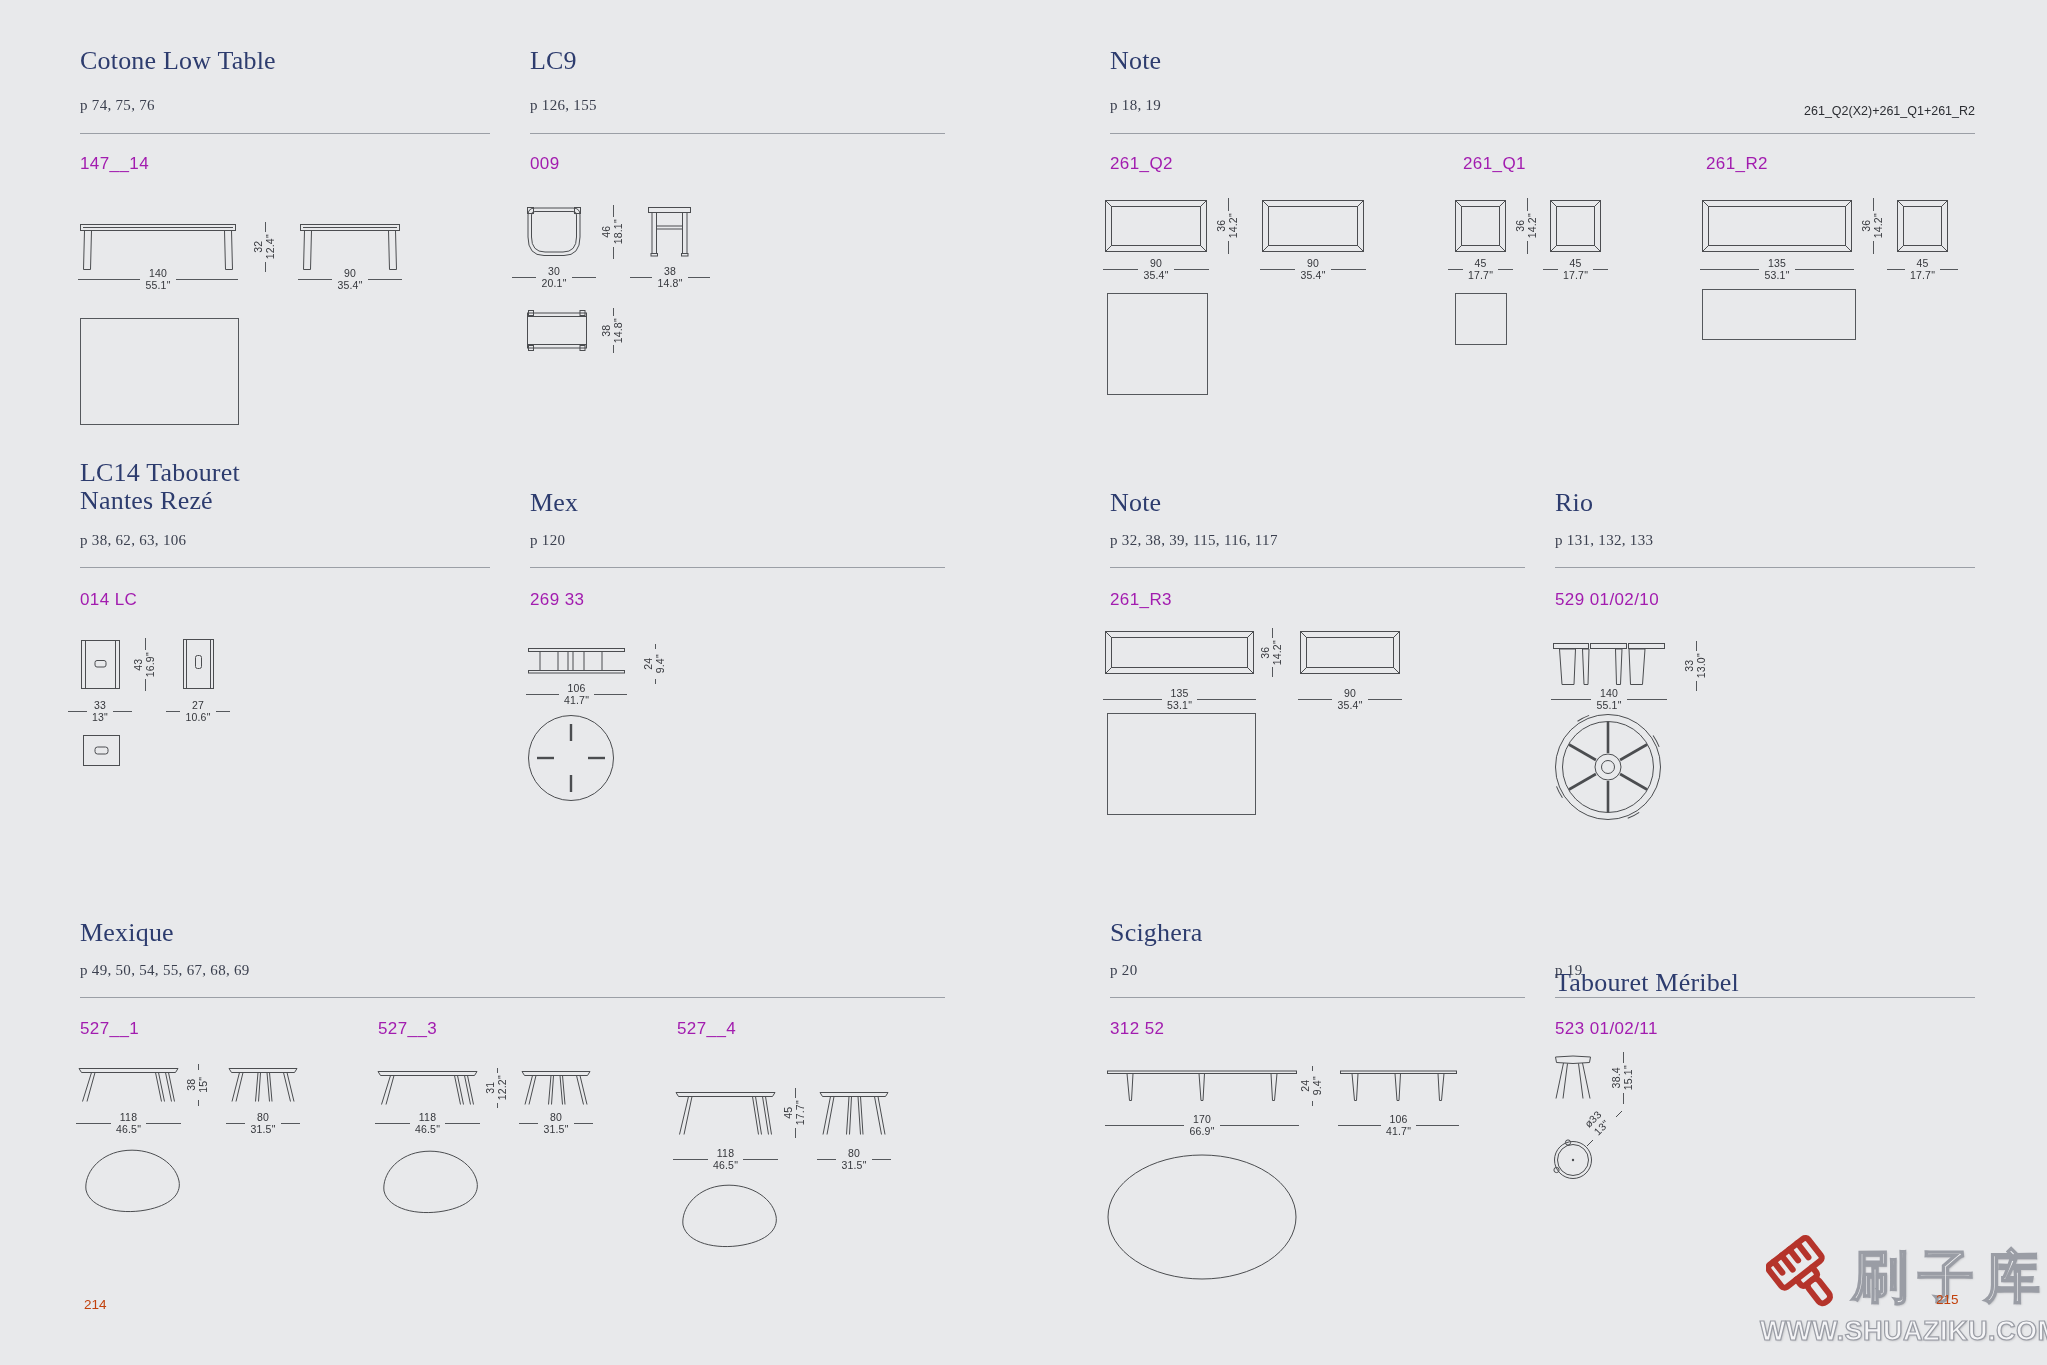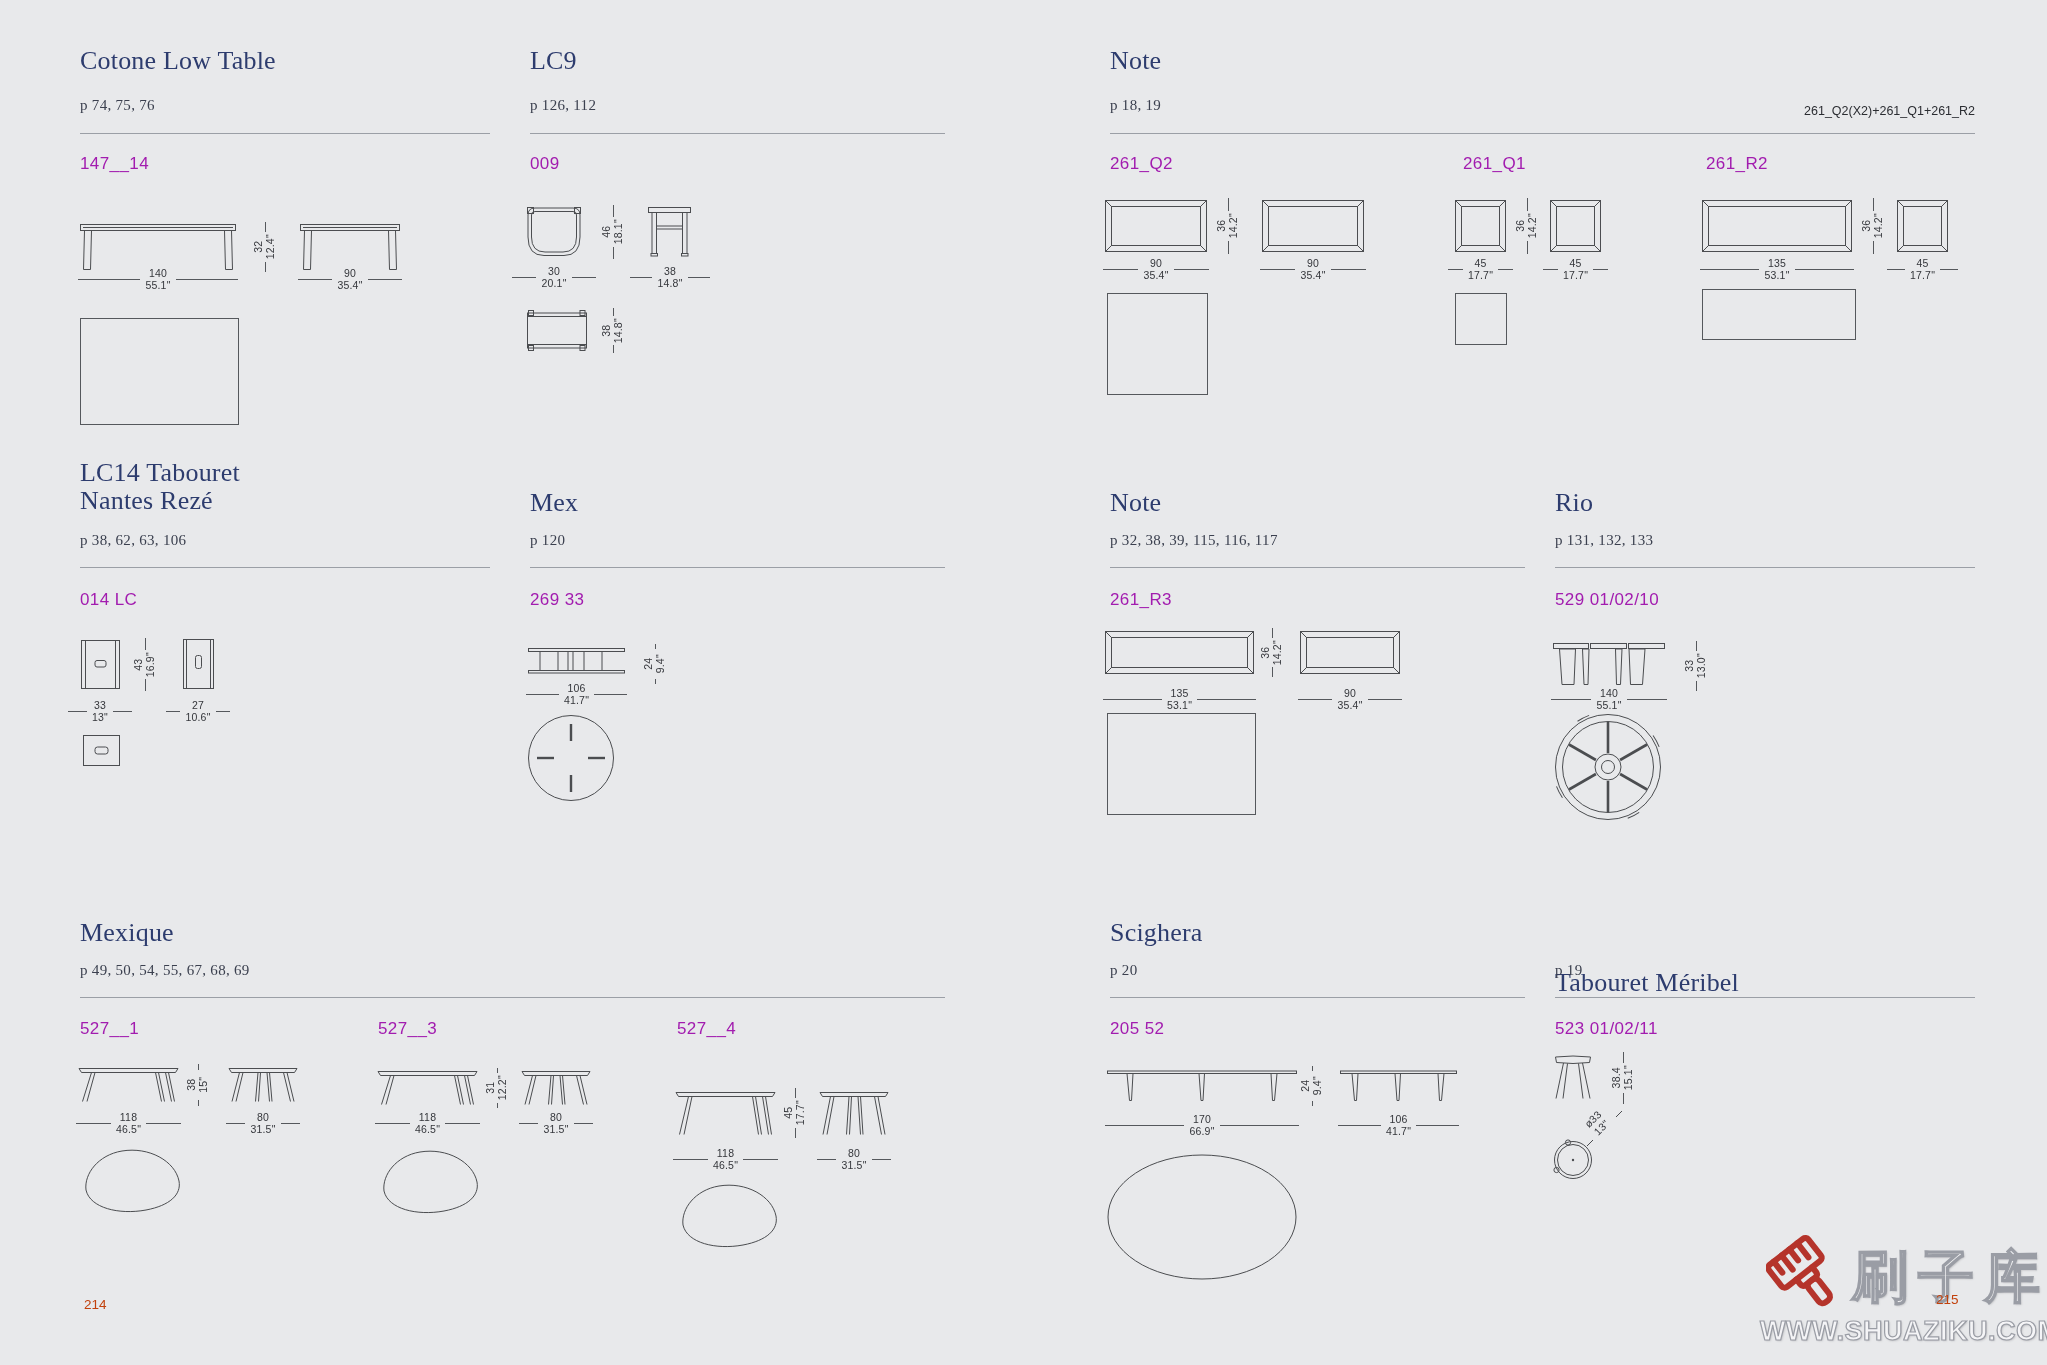--- a/index.html
+++ b/index.html
@@ -73,21 +73,21 @@
   <i></i>
     <b>
       <span>90</span>
       <span>35.4"</span>
     </b>
     <i></i>
 </div>
 <div class="box" style="left:80px;top:318px;width:157px;height:105px"></div>
 
 <div class="t" style="left:530px;top:46px">LC9</div>
-<div class="p" style="left:530px;top:97px">p 126, 112</div>
+<div class="p" style="left:530px;top:97px">p 126, 155</div>
 <div class="rule" style="left:530px;top:133px;width:415px"></div>
 <div class="code" style="left:530px;top:154px">009</div>
 <svg class="draw" style="left:527px;top:207px" width="54" height="50">
   <path d="M1 8 Q1 1 8 1 L46 1 Q53 1 53 8 L53 30 Q53 48.5 37 48.5 L17 48.5 Q1 48.5 1 30 Z"></path>
   <path d="M4.5 8 Q4.5 4.5 8 4.5 L46 4.5 Q49.5 4.5 49.5 8 L49.5 30 Q49.5 45 36 45 L18 45 Q4.5 45 4.5 30 Z"></path>
   <rect x="0.5" y="0.5" width="6" height="6"></rect>
     <rect x="47.5" y="0.5" width="6" height="6"></rect>
 </svg>
 <div class="vdim" style="left:598px;top:205px;height:54px">
   <i></i>
@@ -560,21 +560,21 @@
     </b>
     <i></i>
 </div>
 <svg class="draw" style="left:678px;top:1181px" width="101" height="71">
   <path d="M5 44 C3 28 17 9 41 5 C68 0.5 94 15 98 35 C100.5 48.5 89 59.5 65 64 C38 69 9 62 5 44 Z"></path>
 </svg>
 
 <div class="t" style="left:1110px;top:918px">Scighera</div>
 <div class="p" style="left:1110px;top:962px">p 20</div>
 <div class="rule" style="left:1110px;top:997px;width:415px"></div>
-<div class="code" style="left:1110px;top:1019px">205 52</div>
+<div class="code" style="left:1110px;top:1019px">312 52</div>
 <svg class="draw" style="left:1107px;top:1070px" width="190" height="31">
   <rect x="0.5" y="1" width="189" height="2.5"></rect>
   <path d="M20 3.5 L22.5 30.5 L24.5 30.5 L26 3.5 Z"></path>
   <path d="M92 3.5 L94 30.5 L96 30.5 L97.5 3.5 Z"></path>
   <path d="M164 3.5 L165.5 30.5 L167.5 30.5 L170 3.5 Z"></path>
 </svg>
 <div class="vdim" style="left:1297px;top:1066px;height:40px">
   <i></i>
     <b>
       <span>24</span>

